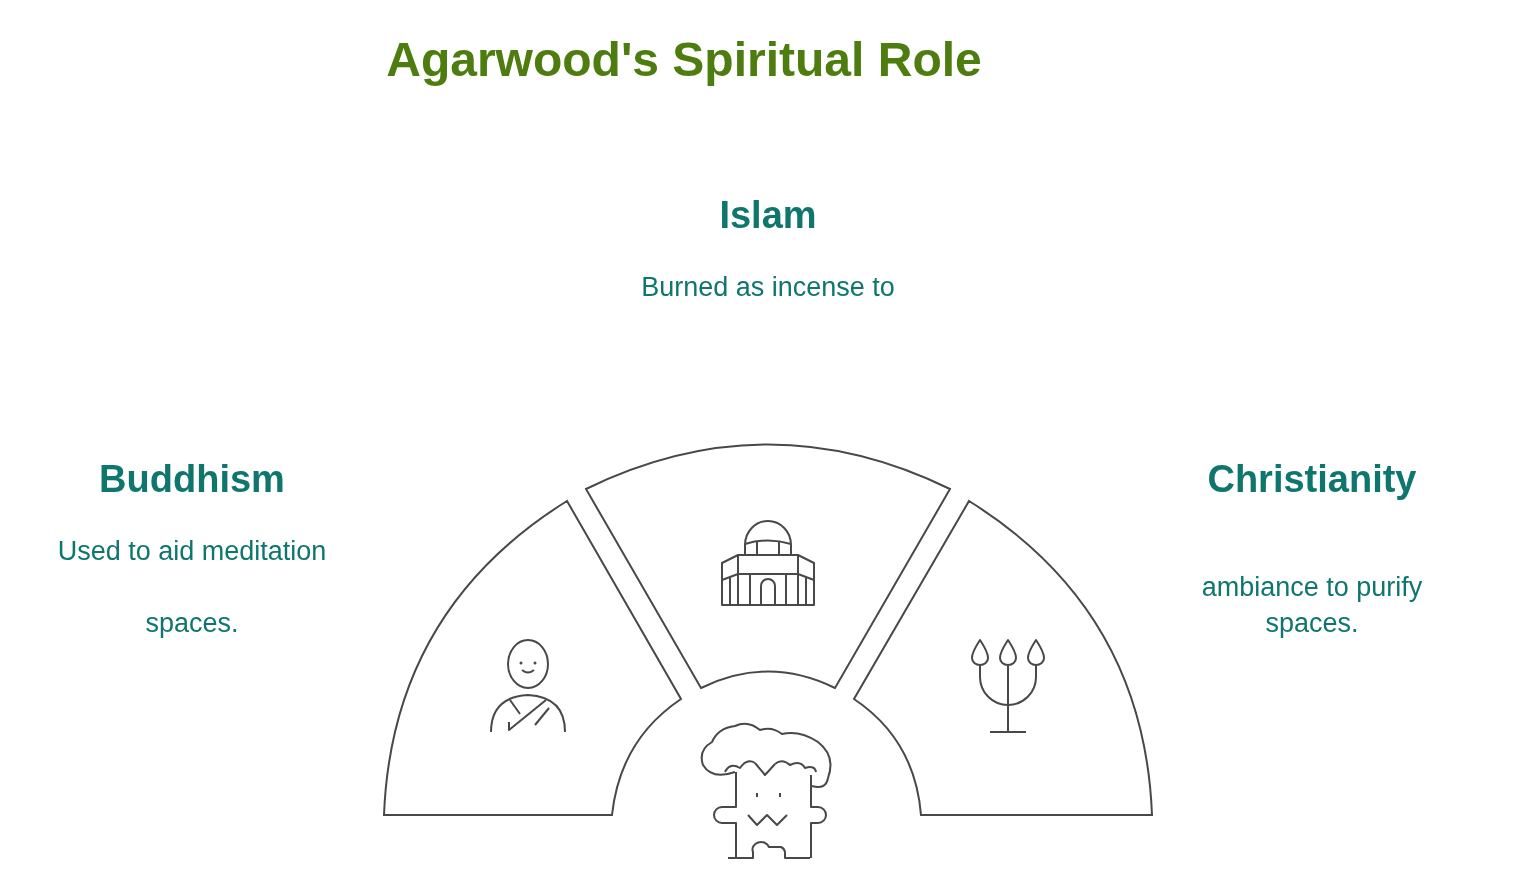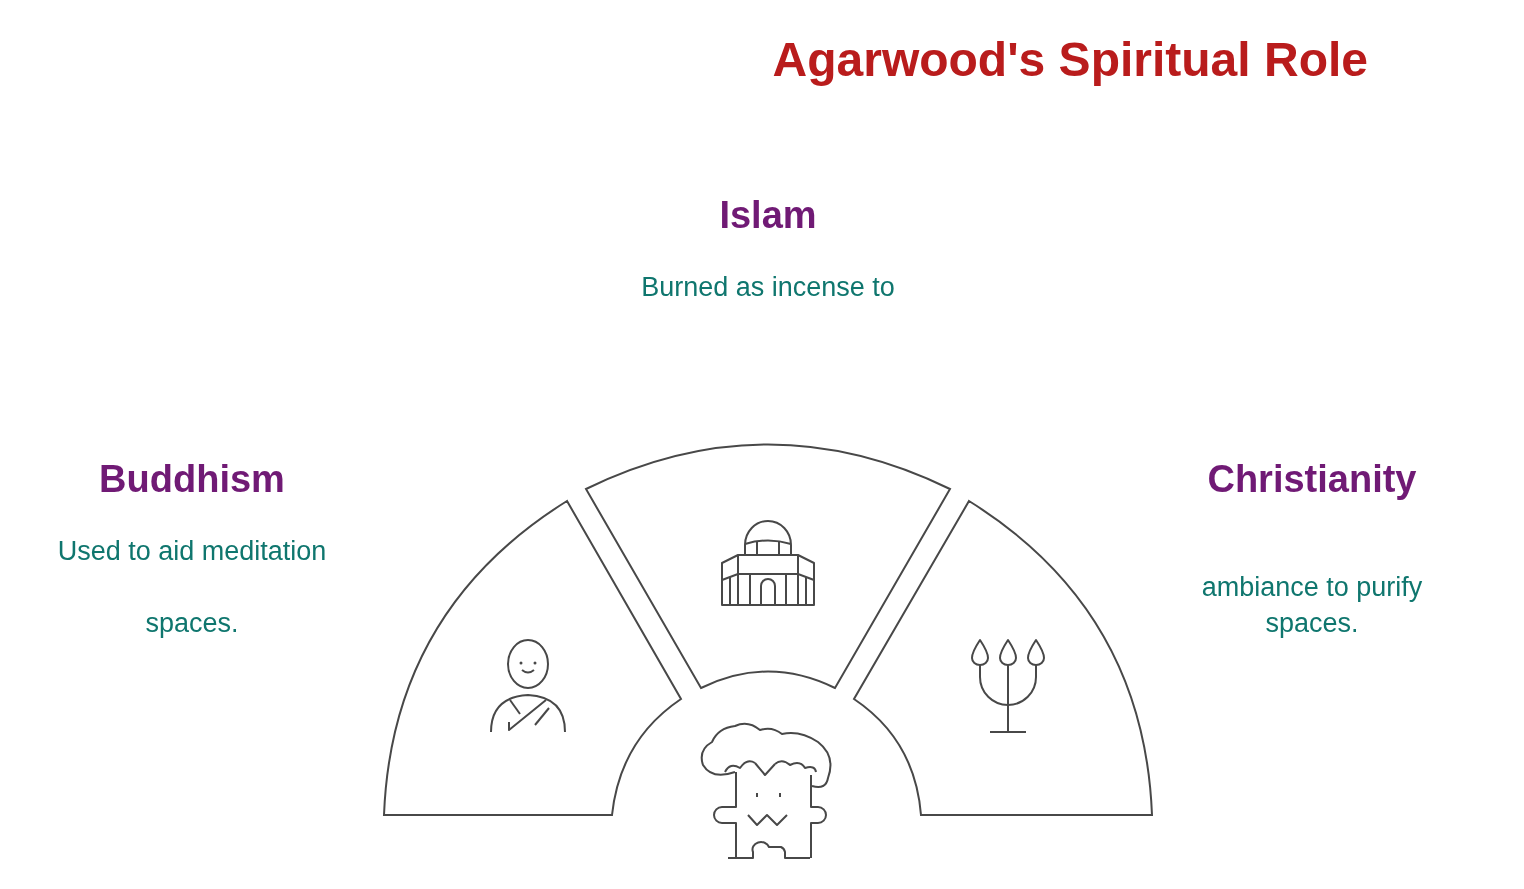--- a/index.html
+++ b/index.html
@@ -1,21 +1,21 @@
 <!DOCTYPE html>
 <html><head>
   <meta charset="utf-8">
   <style>
     html, body { margin: 0; padding: 0; background: #ffffff; }
     body { width: 1524px; height: 889px; position: relative; overflow: hidden;
            font-family: "Liberation Sans", sans-serif; color: #484848; }
-    .title { position: absolute; left: 0; width: 1368px; top: 30px; text-align: right;
-             font-size: 48px; font-weight: bold; color: #b91c1c; margin: 0; line-height: 60px; }
+    .title { position: absolute; left: 0; width: 1368px; top: 30px; text-align: center;
+             font-size: 48px; font-weight: bold; color: #4d7c0f; margin: 0; line-height: 60px; }
     .block { position: absolute; text-align: center; }
-    .block h2 { margin: 0; font-size: 38px; font-weight: bold; line-height: 44px; color: #701a75; }
+    .block h2 { margin: 0; font-size: 38px; font-weight: bold; line-height: 44px; color: #0f766e; }
     .block p { margin: 0; font-size: 27px; line-height: 36px; color: #0f766e; }
     #blk-islam { left: 568px; width: 400px; top: 193px; }
     #blk-islam p { margin-top: 32px; }
     #blk-buddhism { left: 12px; width: 360px; top: 457px; }
     #blk-buddhism p { margin-top: 32px; }
     #blk-christianity { left: 1132px; width: 360px; top: 457px; }
     #blk-christianity p { margin-top: 32px; }
     svg.diagram { position: absolute; left: 0; top: 0; }
     .seg { fill: #ffffff; stroke: #484848; stroke-width: 2; stroke-linejoin: miter; }
     .ic { fill: none; stroke: #484848; stroke-width: 2; stroke-linecap: butt; stroke-linejoin: round; }

